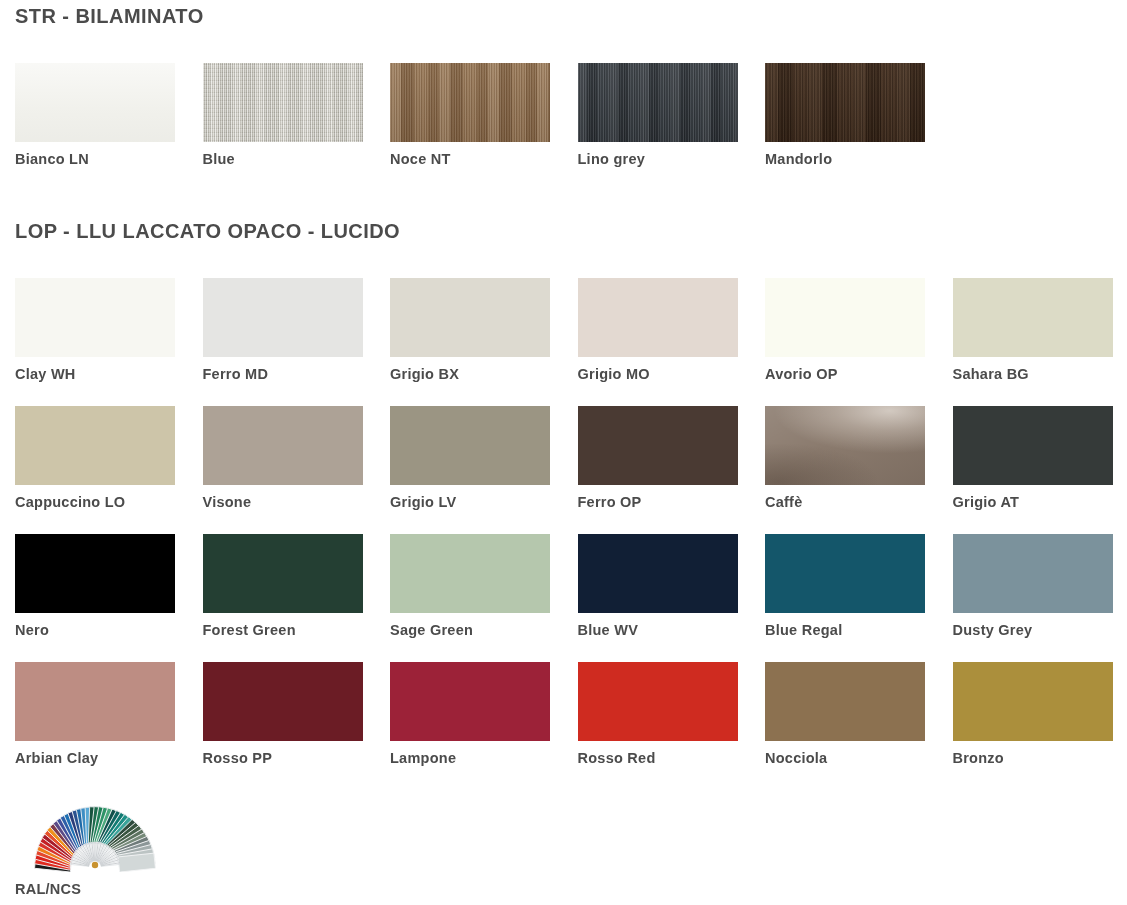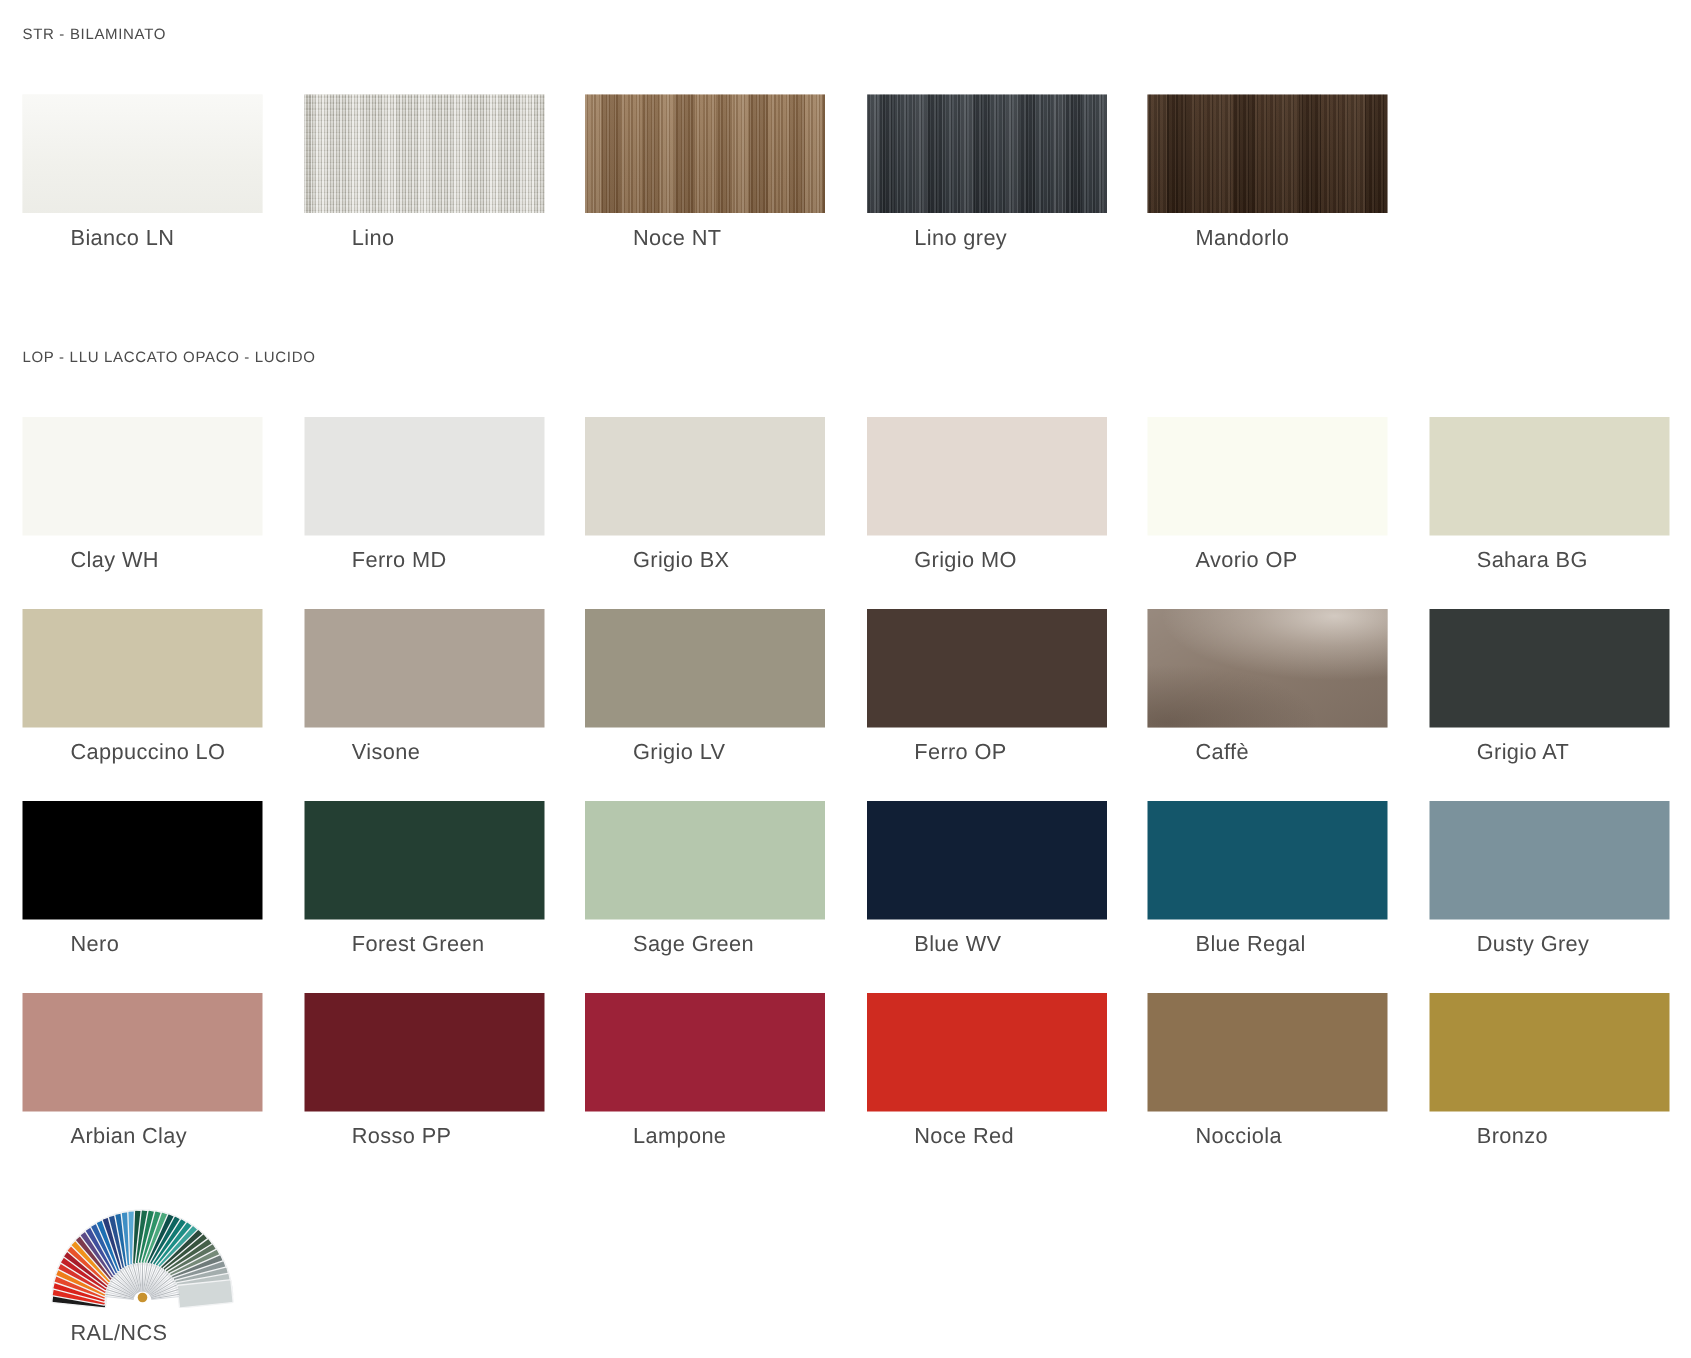--- a/index.html
+++ b/index.html
@@ -18,27 +18,26 @@
   }
   .page {
     position: relative;
     width: 1127px;
     height: 905px;
     padding: 0;
   }
 
   
   .section-title {
-    font-size: 10px;
+    font-size: 20px;
     letter-spacing: 0.45px;
     color: #4b4b4b;
-    font-weight: 400;
+    font-weight: 700;
     padding-left: 15px;
     white-space: nowrap;
-    margin-top: 13px;
   }
   .sec-1-title { position: absolute; left: 0; top: 5px; }
   .sec-2-title { position: absolute; left: 0; top: 220px; }
 
   
   .grid {
     position: absolute;
     left: 0;
     width: 1127px;
     display: grid;
@@ -62,24 +61,23 @@
     background-color: #ddd;
     background-repeat: repeat;
   }
   .swatch.empty { background: none; }
 
   .label {
     margin-top: 9px;
     font-size: 14.5px;
     letter-spacing: 0.25px;
     color: #4b4b4b;
-    font-weight: 400;
+    font-weight: 700;
     white-space: nowrap;
     line-height: 16px;
-    margin-left: 32px;
   }
 
   
 
   
   .tex-bianco {
     background-image:
       linear-gradient(180deg, rgba(255,255,255,0.55) 0%, rgba(240,240,235,0.35) 60%, rgba(232,232,226,0.5) 100%);
   }
 
@@ -173,21 +171,21 @@
 
   <div class="grid sec-1-grid">
 
     <div class="cell">
       <span class="swatch tex-bianco" style="background-color:#f1f1ec"></span>
       <div class="label">Bianco LN</div>
     </div>
 
     <div class="cell">
       <span class="swatch tex-lino" style="background-color:#c9c7bd"></span>
-      <div class="label">Lino</div>
+      <div class="label">Blue</div>
     </div>
 
     <div class="cell">
       <span class="swatch tex-noce" style="background-color:#8b6a48"></span>
       <div class="label">Noce NT</div>
     </div>
 
     <div class="cell">
       <span class="swatch tex-linogrey" style="background-color:#343a40"></span>
       <div class="label">Lino grey</div>
@@ -289,21 +287,21 @@
     <div class="cell">
       <span class="swatch" style="background-color:#6b1c25"></span>
       <div class="label">Rosso PP</div>
     </div>
     <div class="cell">
       <span class="swatch" style="background-color:#9c2238"></span>
       <div class="label">Lampone</div>
     </div>
     <div class="cell">
       <span class="swatch" style="background-color:#cf2b20"></span>
-      <div class="label">Noce Red</div>
+      <div class="label">Rosso Red</div>
     </div>
 
     <div class="cell tall">
       <span class="swatch" style="background-color:#8c7150"></span>
       <div class="label">Nocciola</div>
     </div>
     <div class="cell tall">
       <span class="swatch" style="background-color:#ab8f3c"></span>
       <div class="label">Bronzo</div>
     </div>

